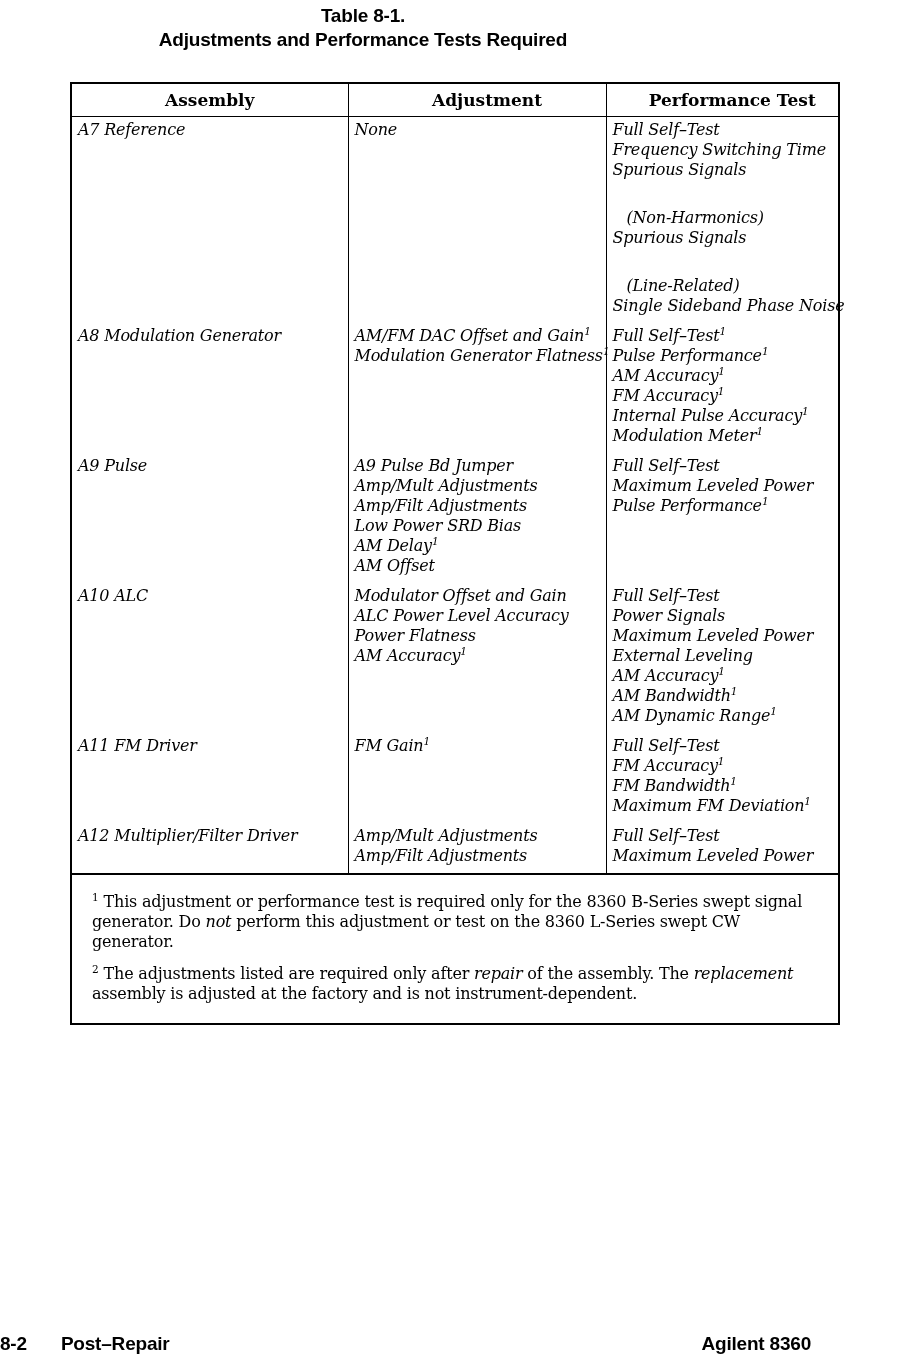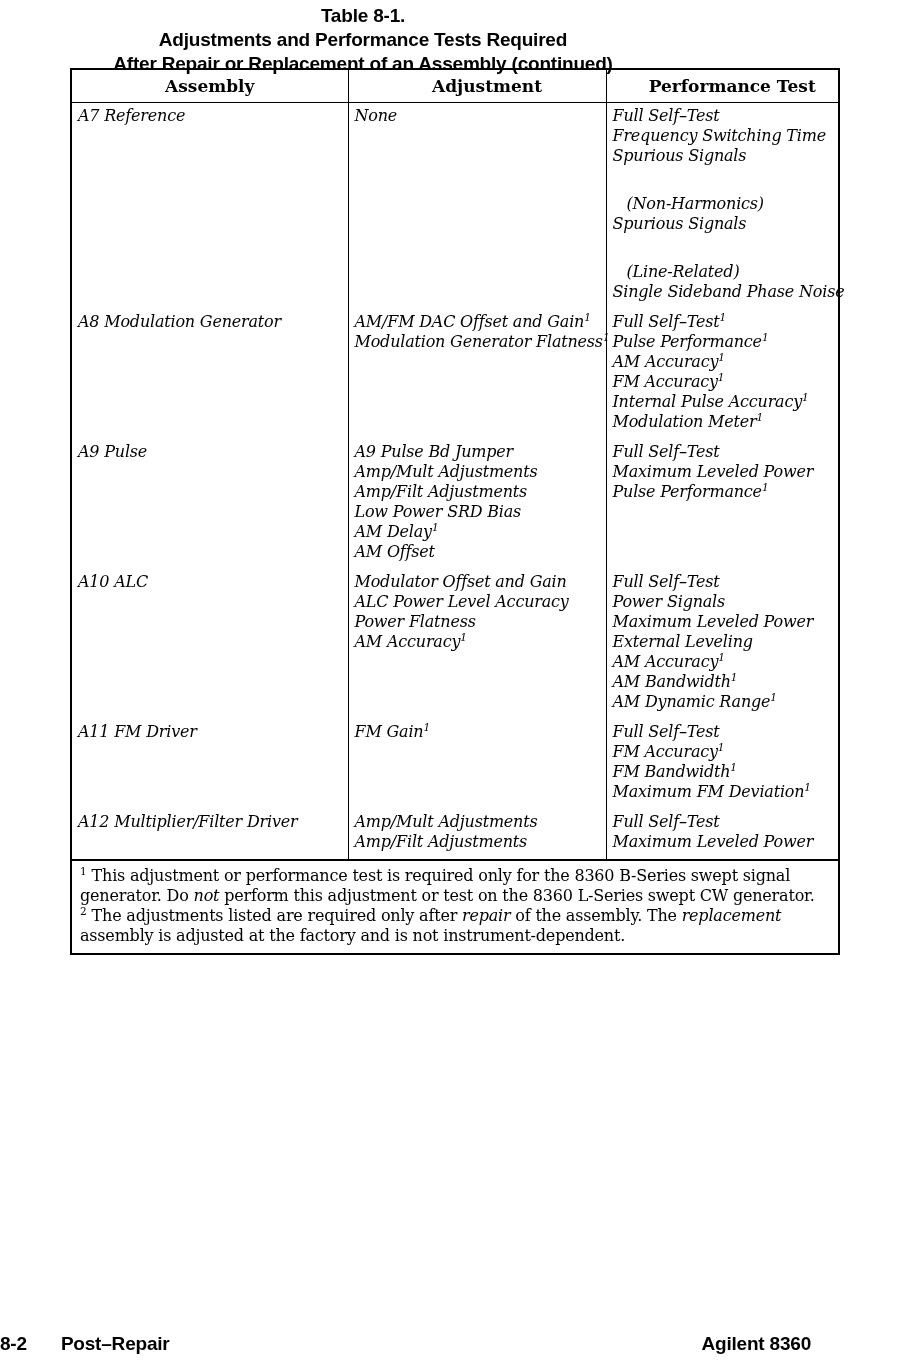--- a/index.html
+++ b/index.html
@@ -20,21 +20,21 @@
     font-family: "Liberation Sans", sans-serif;
     font-weight: bold;
     font-size: 19px;
     line-height: 24px;
     letter-spacing: -0.2px;
   }
 
   
   .doc-table {
     position: absolute;
-    left: 70px; top: 68px;
+    left: 70px; top: 82px;
     width: 768px;
     border-collapse: collapse;
     table-layout: fixed;
     border: 2px solid #000;
   }
   .doc-table col.c1 { width: 277px; }
   .doc-table col.c2 { width: 258px; }
   .doc-table col.c3 { width: 233px; }
 
   .doc-table th {
@@ -66,21 +66,21 @@
 
   
   td.footnote-cell {
     border-top: 2px solid #000;
     padding: 5px 8px 7px 8px;
     font-size: 16px;
     line-height: 20px;
     letter-spacing: -0.2px;
   }
   .footnote .it { font-style: italic; }
-  .footnote { margin: 0; }
+  .footnote { margin: 12px; }
 
   
   .page-footer {
     position: absolute;
     left: 0; top: 1333px; width: 811px;
     display: flex;
     justify-content: space-between;
     align-items: baseline;
     font-family: "Liberation Sans", sans-serif;
     font-weight: bold;
@@ -89,21 +89,20 @@
   }
   .footer-left { display: flex; }
   .footer-section { margin-left: 34px; }
 </style>
 </head>
 <body>
 
 <div class="title-block">
   <div>Table 8-1.</div>
   <div>Adjustments and Performance Tests Required</div>
-  <div>After Repair or Replacement of an Assembly (continued)</div>
 </div>
 
 <table class="doc-table">
   <colgroup>
       <col class="c1">
       <col class="c2">
       <col class="c3">
     </colgroup>
   <thead>
     <tr>

